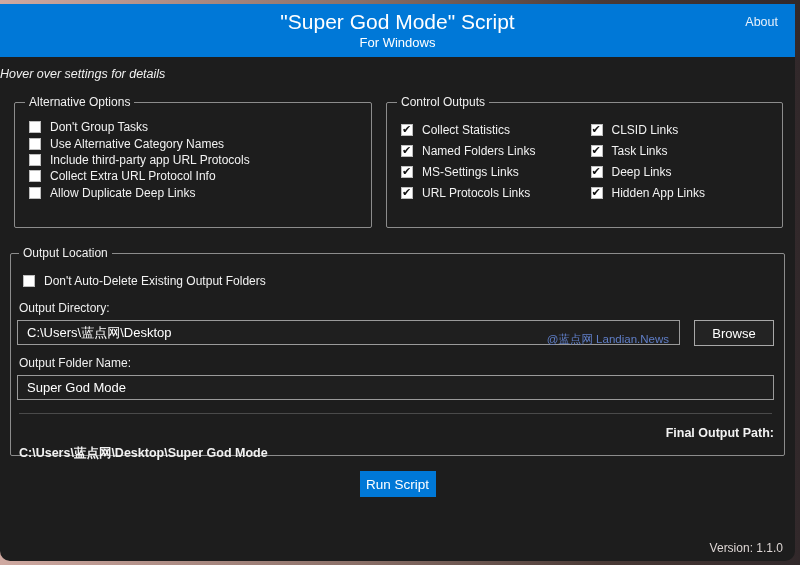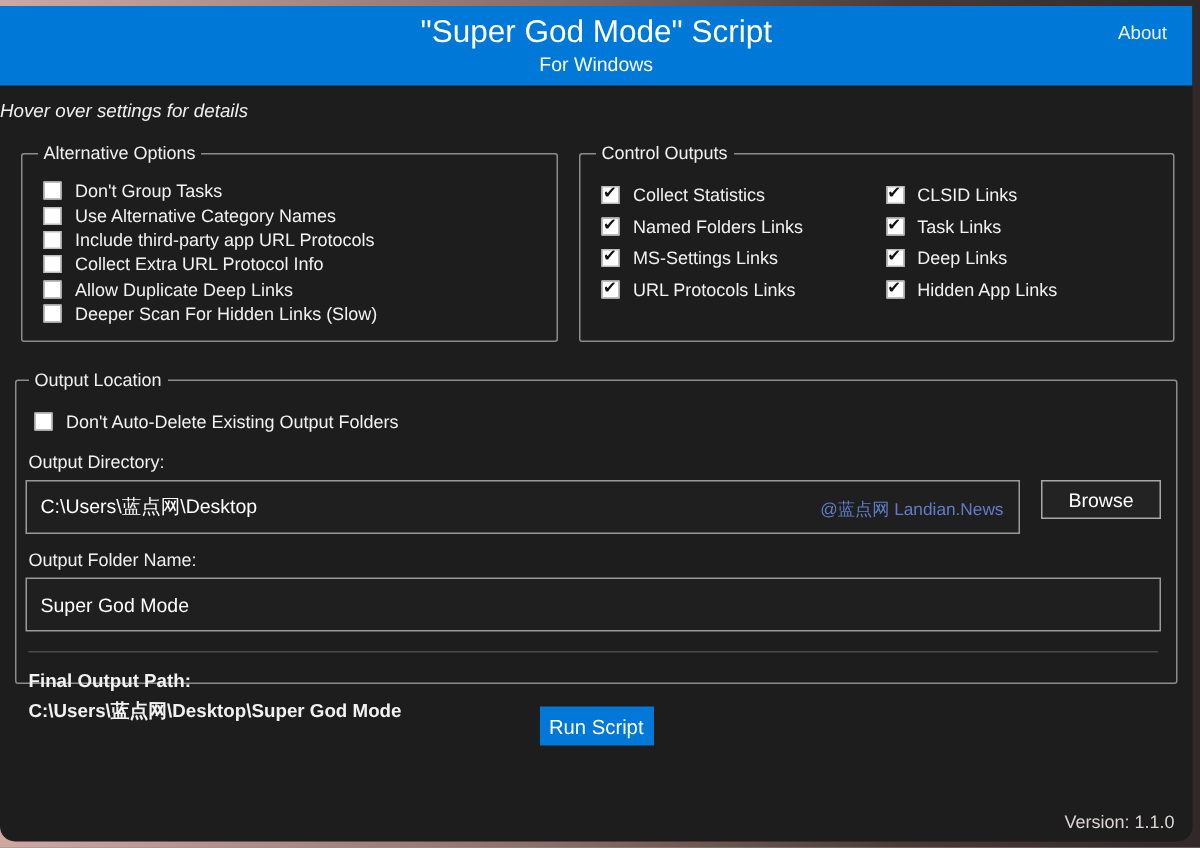--- a/index.html
+++ b/index.html
@@ -33,27 +33,27 @@
   .cb { width:12px; height:12px; background:#fff; border:1px solid #bdbdbd; flex:none; margin:0 9px 0 6px; position:relative; }
   .cb.checked::after { content:"✔"; position:absolute; left:0px; top:-2px; font-size:11px; color:#101010; font-weight:bold; line-height:12px; }
   .ctrl-cols { display:flex; margin-top:8px; }
   .ctrl-col { width:50%; }
   
   .fs-out { margin:18px 10px 0; height:210px; padding:2px 10px 0 6px; }
   .field-label { font-size:12px; margin:10px 0 5px 2px; color:#f0f0f0; }
   .dir-row { display:flex; gap:14px; align-items:stretch; }
   .input-wrap { position:relative; flex:1; }
   .text-input {
-    width:100%; height:36px; background:#1f1f1f; border:1px solid #9a9a9a;
+    width:100%; height:25px; background:#1f1f1f; border:1px solid #9a9a9a;
     color:#fff; font-size:13px; padding:0 9px; font-family:"Liberation Sans","DejaVu Sans",sans-serif;
   }
   .watermark { position:absolute; right:11px; top:12px; font-size:11.5px; color:#5f7ec7; pointer-events:none; }
   .browse-btn { width:80px; height:26px; background:#232323; border:1px solid #a8a8a8; color:#fff; font-size:13px; cursor:pointer; font-family:inherit; }
   .sep { border:0; border-top:1px solid #4a4a4a; margin:13px 2px 0; }
-  .final-label { font-size:12.5px; font-weight:bold; margin:12px 0 0 2px; }
+  .final-label { font-size:12.5px; font-weight:bold; margin:12px 0 0 2px;text-align:right; }
   .final-path  { font-size:12.5px; font-weight:bold; margin:5px 0 0 2px; }
   
   .warning { text-align:center; color:#e0424f; font-weight:bold; font-size:12.5px; margin-top:20px; }
   .run-btn { display:block; margin:15px auto 0; width:76px; height:26px; background:#0078d7; color:#fff; border:none; font-size:13.5px; cursor:pointer; font-family:inherit; }
   .version { position:absolute; right:12px; bottom:6px; font-size:12px; color:#ddd6d4; }
 </style>
 </head>
 <body>
 
 <div class="window">
@@ -82,24 +82,20 @@
             <span class="cb"></span>
             <span>Include third-party app URL Protocols</span>
           </div>
           <div class="cb-row">
             <span class="cb"></span>
             <span>Collect Extra URL Protocol Info</span>
           </div>
           <div class="cb-row">
             <span class="cb"></span>
             <span>Allow Duplicate Deep Links</span>
-          </div>
-          <div class="cb-row">
-            <span class="cb"></span>
-            <span>Deeper Scan For Hidden Links (Slow)</span>
           </div>
         </div>
     </fieldset>
 
     <fieldset class="fs-ctrl">
       <legend>Control Outputs</legend>
       <div class="ctrl-cols">
         <div class="ctrl-col">
             <div class="cb-row">
               <span class="cb checked"></span>

